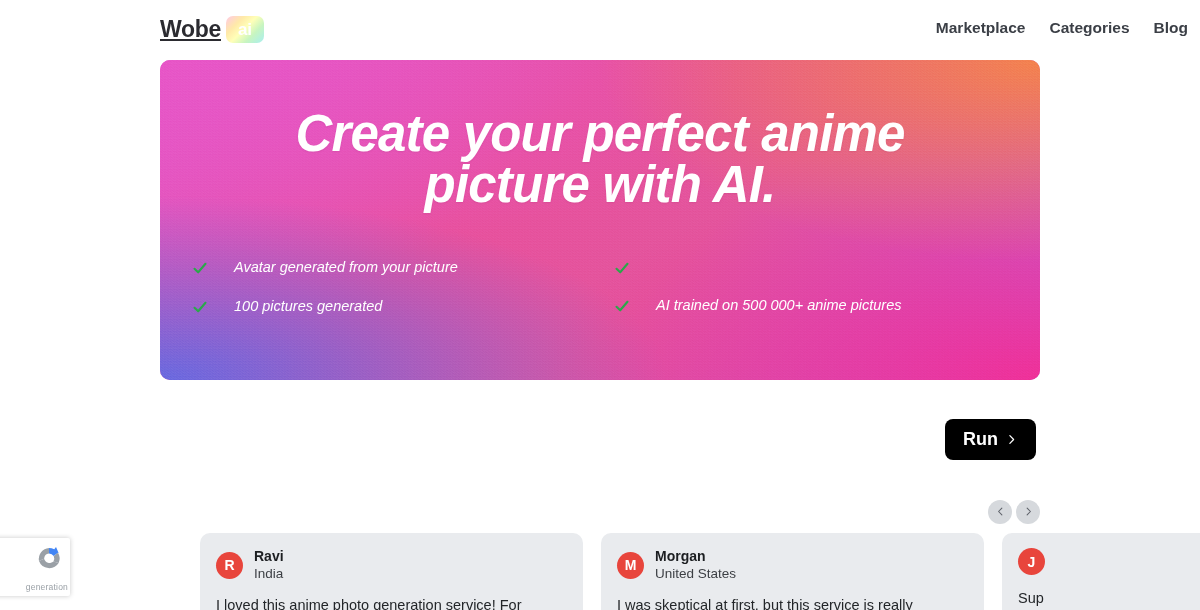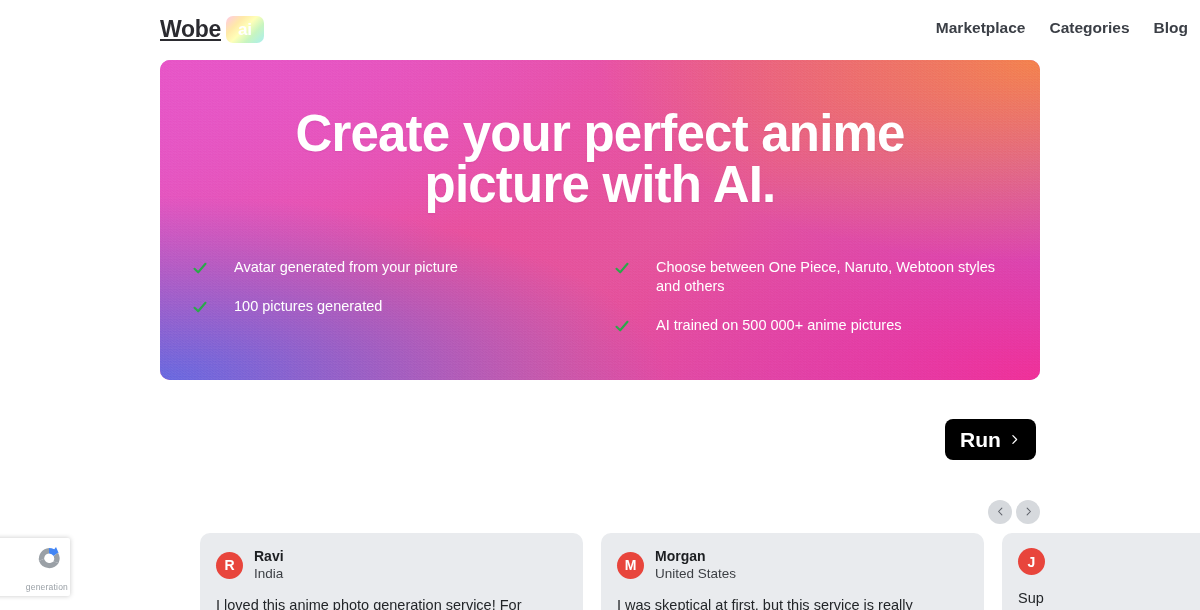--- a/index.html
+++ b/index.html
@@ -52,21 +52,21 @@
       linear-gradient(135deg, #e259c9 0%, #e8529f 38%, #e4569e 60%, #c455cf 100%);
   }
   .hero-noise {
     position:absolute; inset:0; opacity:0.42; mix-blend-mode:overlay;
     background-image:
       repeating-linear-gradient(0deg, rgba(255,255,255,.30) 0px, rgba(0,0,0,.30) 1px, rgba(255,255,255,.22) 2px, rgba(0,0,0,.18) 3px),
       repeating-linear-gradient(90deg, rgba(255,255,255,.28) 0px, rgba(0,0,0,.26) 1px, rgba(255,255,255,.18) 2px, rgba(0,0,0,.22) 3px),
       repeating-linear-gradient(37deg, rgba(255,255,255,.20) 0px, rgba(0,0,0,.20) 1px, rgba(255,255,255,.12) 2px);
     background-size:3px 3px, 3px 3px, 5px 5px;
   }
-  .hero-inner { position:absolute; inset:0; }
+  .hero-inner { position:absolute; inset:0;font-style:italic; }
   .hero-title {
     position:absolute; left:0; right:0; top:48px;
     text-align:center; color:#fff; font-weight:bold;
     font-size:51px; line-height:1.0; letter-spacing:-0.8px;
     padding:0 80px;
     text-shadow:0 1px 2px rgba(120,30,90,.12);
   }
   .features {
     position:absolute; left:0; right:0; top:198px;
     display:flex; padding:0 18px;
@@ -83,21 +83,21 @@
     max-width:370px;
   }
   .fcol.right .ftext { max-width:360px; }
 
   
   .run-btn {
     position:absolute; left:945px; top:419px; width:91px; height:41px;
     background:#000; color:#fff; border:none; border-radius:8px;
     display:flex; align-items:center; justify-content:center; gap:7px;
     font-family:"Liberation Sans", sans-serif;
-    font-size:21px; font-weight:bold; cursor:pointer;
+    font-size:18px; font-weight:bold; cursor:pointer;
   }
   .run-btn .chev { display:flex; align-items:center; }
 
   
   .carousel-nav { position:absolute; left:988px; top:500px; display:flex; gap:4px; }
   .c-btn {
     width:24px; height:24px; border-radius:50%; background:#d6d9dd;
     border:none; display:flex; align-items:center; justify-content:center;
     cursor:pointer; padding:0;
   }
@@ -175,21 +175,20 @@
             <span class="ftext">100 pictures generated</span>
           </div>
         </div>
         <div class="fcol right">
           <div class="fitem">
             <span class="check">
               <svg width="16" height="16" viewBox="0 0 16 16" fill="none">
                   <path d="M2.5 8.8 L6.2 12.3 L13.5 3.8" stroke="#2aa84a" stroke-width="2.1" stroke-linecap="round" stroke-linejoin="round"></path>
                 </svg>
             </span>
-            <span class="ftext">Choose between One Piece, Naruto, Webtoon styles and others</span>
           </div>
           <div class="fitem">
             <span class="check">
               <svg width="16" height="16" viewBox="0 0 16 16" fill="none">
                   <path d="M2.5 8.8 L6.2 12.3 L13.5 3.8" stroke="#2aa84a" stroke-width="2.1" stroke-linecap="round" stroke-linejoin="round"></path>
                 </svg>
             </span>
             <span class="ftext">AI trained on 500 000+ anime pictures</span>
           </div>
         </div>

